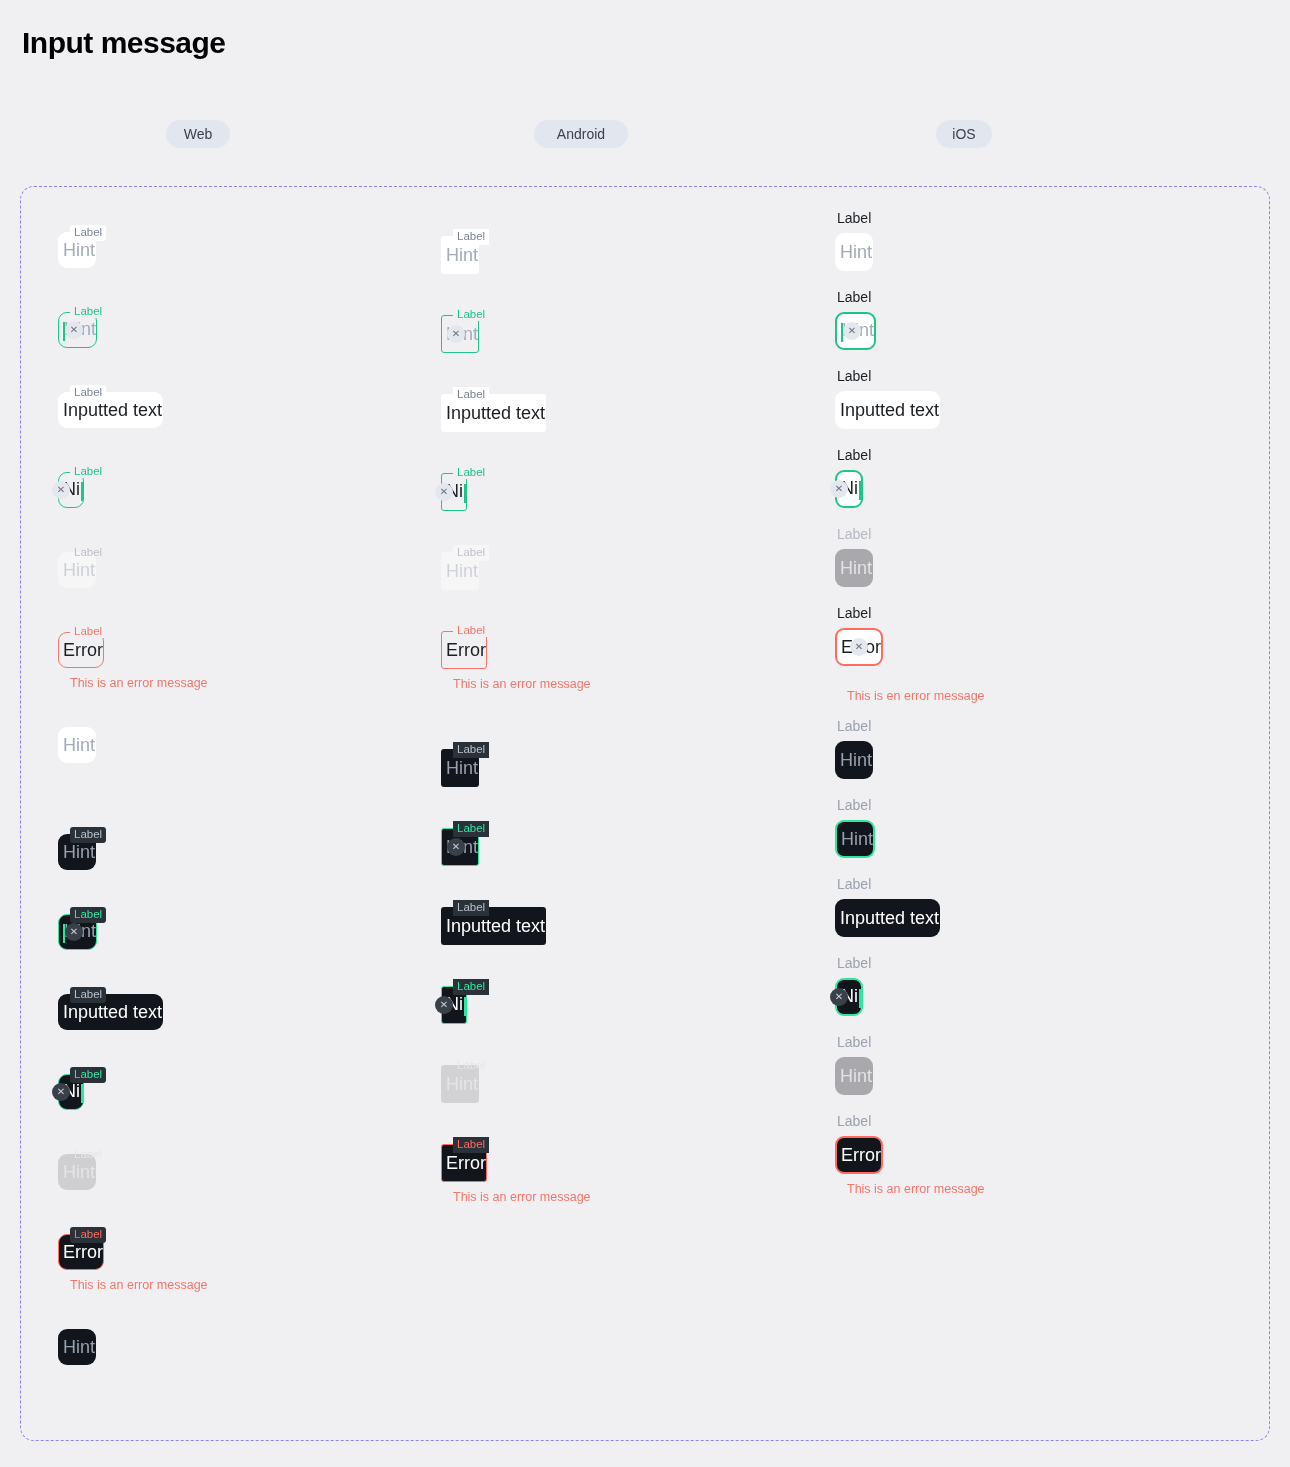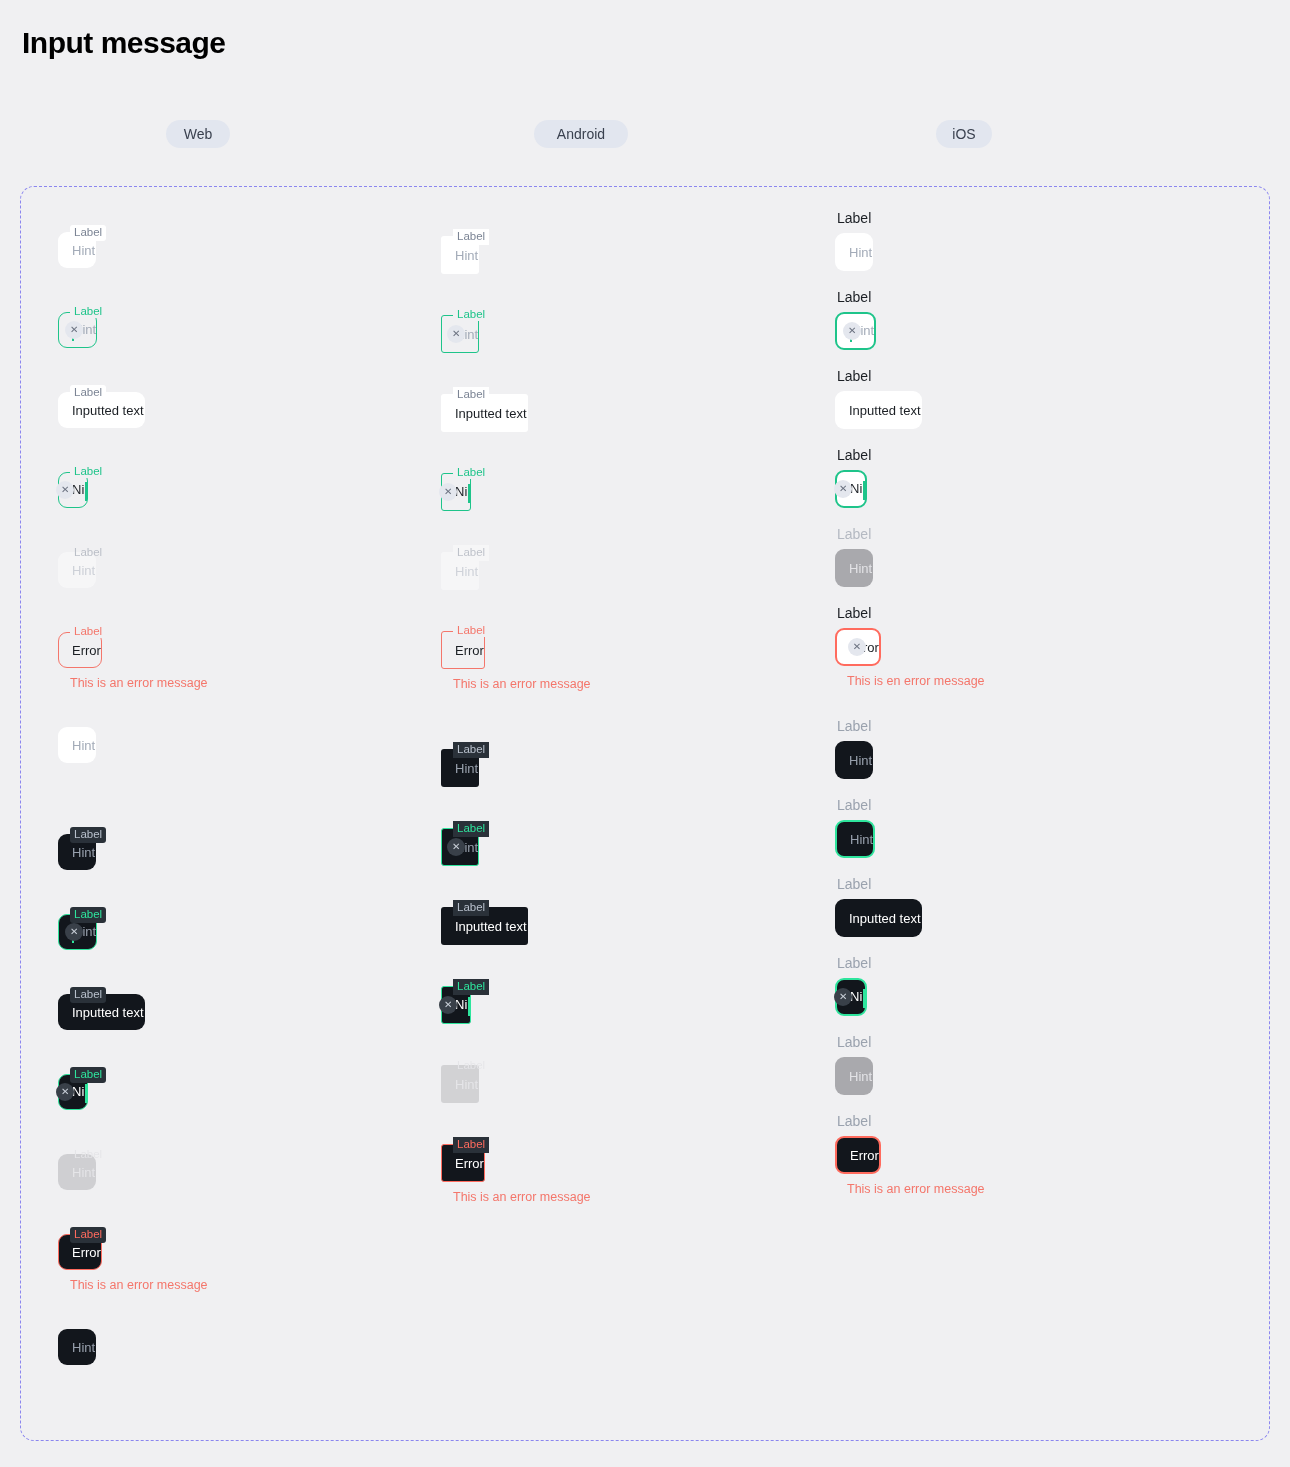--- a/index.html
+++ b/index.html
@@ -72,23 +72,23 @@
   .field{position:absolute;left:0;}
   .box{
     position:relative;
     width:100%;
     background:var(--white);
     border:1px solid transparent;
     display:flex;
     align-items:center;
   }
   .box .val{
-    font-size:13px;
+    font-size:18px;
     color:var(--text);
-    padding-left:13px;
+    padding-left:4px;
     line-height:1;
     white-space:nowrap;
   }
   .box .val.hint{color:var(--gray-hint);}
   .caret{
     display:inline-block;
     width:2px;height:19px;
     background:var(--green);
     vertical-align:middle;
     margin-left:1px;
@@ -408,21 +408,21 @@
       <div class="box disabled">
         <span class="val hint">Hint</span>
       </div>
     </div>
     <div class="field" style="top: 628px;">
       <span class="lbl-top">Label</span>
       <div class="box error">
         <span class="val">Error</span>
         <span class="clear">✕</span>
       </div>
-      <div class="helper" style="top: 46px;">This is en error message</div>
+      <div class="helper" style="top: 61px;">This is en error message</div>
     </div>
   </div>
 <div class="col col-ios ios dark" id="col-ios-dark">
     <div class="field" style="top: 741px;">
       <span class="lbl-top">Label</span>
       <div class="box">
         <span class="val hint">Hint</span>
       </div>
     </div>
     <div class="field" style="top: 820px;">

